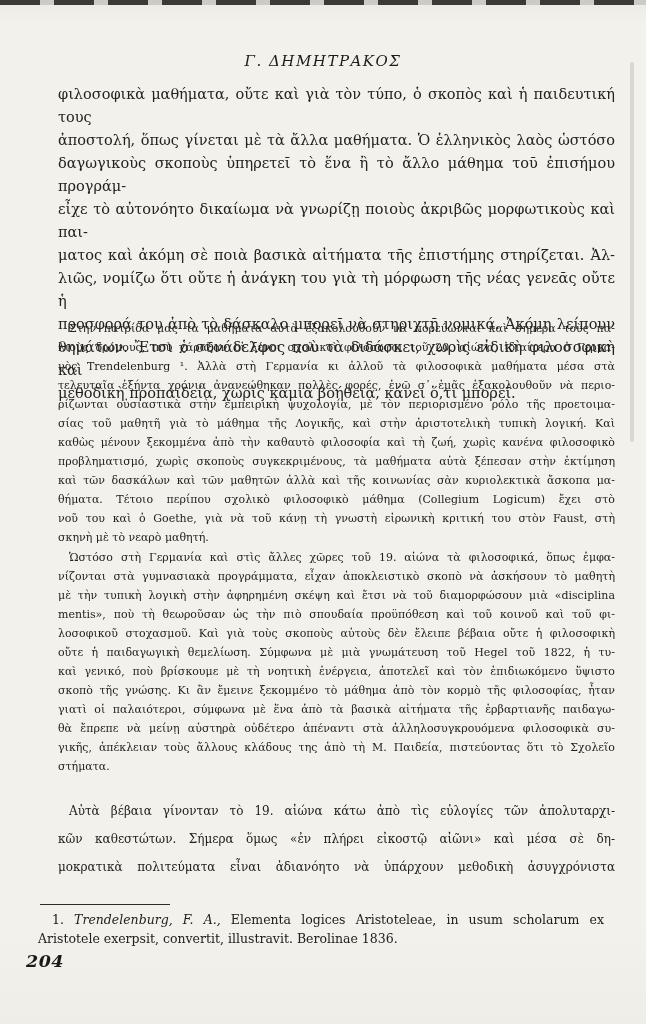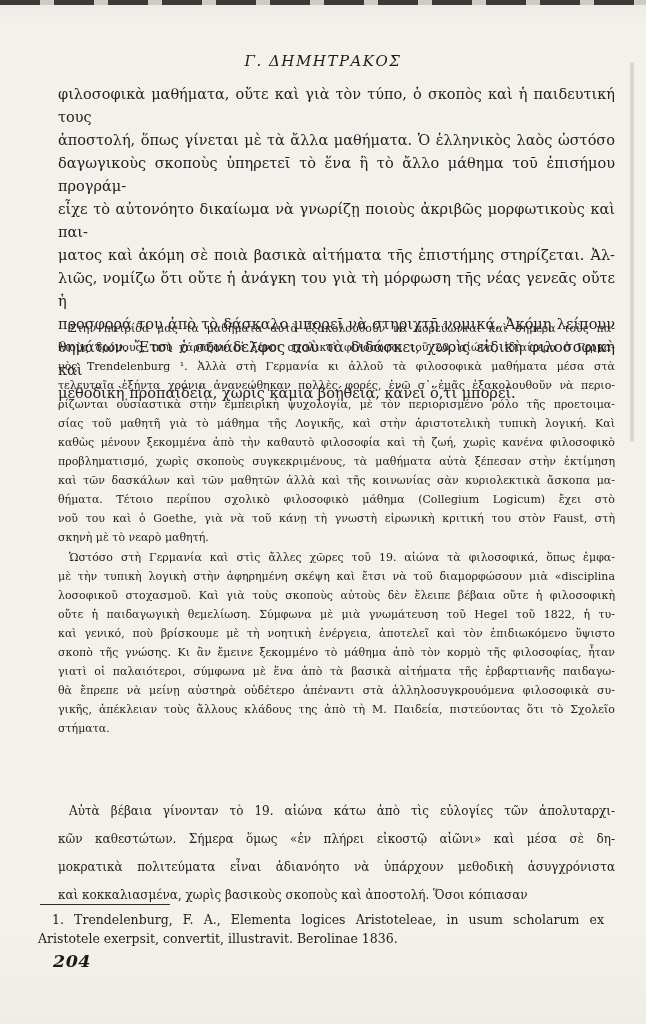--- a/index.html
+++ b/index.html
@@ -40,25 +40,25 @@
   .footnote-rule{
     position:absolute;left:40px;top:904px;width:130px;height:0;
     border-top:1.6px solid #2c2b28;
   }
   .footnote{
     position:absolute;left:38px;top:910px;width:566px;
     font-size:12.5px;line-height:19px;color:#21201d;
   }
   .footnote .fn-line1{text-align:justify;text-align-last:justify;padding-left:14px;}
   .footnote .fn-line2{text-align:left;}
-  .footnote .fn-author{}
+  .footnote .fn-author{font-style:italic;}
   .page-number{
     position:absolute;left:26px;top:951px;
     font-size:17.5px;font-weight:bold;font-style:italic;
-    letter-spacing:.5px;color:#1b1a17;margin-left:27px;
+    letter-spacing:.5px;color:#1b1a17;
   }
 </style>
 </head>
 <body>
 
 <div class="page">
 
   <div class="scan-edge-top"></div>
   <div class="scan-artifact-right"></div>
 
@@ -86,36 +86,37 @@
       <div class="jline">καθὼς μένουν ξεκομμένα ἀπὸ τὴν καθαυτὸ φιλοσοφία καὶ τὴ ζωή, χωρὶς κανένα φιλοσοφικὸ</div>
       <div class="jline">προβληματισμό, χωρὶς σκοποὺς συγκεκριμένους, τὰ μαθήματα αὐτὰ ξέπεσαν στὴν ἐκτίμηση</div>
       <div class="jline">καὶ τῶν δασκάλων καὶ τῶν μαθητῶν ἀλλὰ καὶ τῆς κοινωνίας σὰν κυριολεκτικὰ ἄσκοπα μα-</div>
       <div class="jline">θήματα. Τέτοιο περίπου σχολικὸ φιλοσοφικὸ μάθημα (Collegium Logicum) ἔχει στὸ</div>
       <div class="jline">νοῦ του καὶ ὁ Goethe, γιὰ νὰ τοῦ κάνῃ τὴ γνωστὴ εἰρωνικὴ κριτική του στὸν Faust, στὴ</div>
       <div class="jline last">σκηνὴ μὲ τὸ νεαρὸ μαθητή.</div>
     </div>
 
   <div id="para3" class="para text-small">
       <div class="jline indent">Ὡστόσο στὴ Γερμανία καὶ στὶς ἄλλες χῶρες τοῦ 19. αἰώνα τὰ φιλοσοφικά, ὅπως ἐμφα-</div>
+      <div class="jline">νίζονται στὰ γυμνασιακὰ προγράμματα, εἶχαν ἀποκλειστικὸ σκοπὸ νὰ ἀσκήσουν τὸ μαθητὴ</div>
       <div class="jline">μὲ τὴν τυπικὴ λογικὴ στὴν ἀφηρημένη σκέψη καὶ ἔτσι νὰ τοῦ διαμορφώσουν μιὰ «disciplina</div>
+      <div class="jline">mentis», ποὺ τὴ θεωροῦσαν ὡς τὴν πιὸ σπουδαία προϋπόθεση καὶ τοῦ κοινοῦ καὶ τοῦ φι-</div>
       <div class="jline">λοσοφικοῦ στοχασμοῦ. Καὶ γιὰ τοὺς σκοποὺς αὐτοὺς δὲν ἔλειπε βέβαια οὔτε ἡ φιλοσοφικὴ</div>
       <div class="jline">οὔτε ἡ παιδαγωγικὴ θεμελίωση. Σύμφωνα μὲ μιὰ γνωμάτευση τοῦ Hegel τοῦ 1822, ἡ τυ-</div>
       <div class="jline">καὶ γενικό, ποὺ βρίσκουμε μὲ τὴ νοητικὴ ἐνέργεια, ἀποτελεῖ καὶ τὸν ἐπιδιωκόμενο ὕψιστο</div>
       <div class="jline">σκοπὸ τῆς γνώσης. Κι ἂν ἔμεινε ξεκομμένο τὸ μάθημα ἀπὸ τὸν κορμὸ τῆς φιλοσοφίας, ἦταν</div>
       <div class="jline">γιατὶ οἱ παλαιότεροι, σύμφωνα μὲ ἕνα ἀπὸ τὰ βασικὰ αἰτήματα τῆς ἑρβαρτιανῆς παιδαγω-</div>
       <div class="jline">θὰ ἔπρεπε νὰ μείνῃ αὐστηρὰ οὐδέτερο ἀπέναντι στὰ ἀλληλοσυγκρουόμενα φιλοσοφικὰ συ-</div>
       <div class="jline">γικῆς, ἀπέκλειαν τοὺς ἄλλους κλάδους της ἀπὸ τὴ Μ. Παιδεία, πιστεύοντας ὅτι τὸ Σχολεῖο</div>
       <div class="jline last">στήματα.</div>
     </div>
 
   <div id="para4" class="para text-large-2">
       <div class="jline indent">Αὐτὰ βέβαια γίνονταν τὸ 19. αἰώνα κάτω ἀπὸ τὶς εὐλογίες τῶν ἀπολυταρχι-</div>
       <div class="jline">κῶν καθεστώτων. Σήμερα ὅμως «ἐν πλήρει εἰκοστῷ αἰῶνι» καὶ μέσα σὲ δη-</div>
       <div class="jline">μοκρατικὰ πολιτεύματα εἶναι ἀδιανόητο νὰ ὑπάρχουν μεθοδικὴ ἀσυγχρόνιστα</div>
-      <div class="jline last">καὶ κοκκαλιασμένα, χωρὶς βασικοὺς σκοποὺς καὶ ἀποστολή. Ὅσοι κόπιασαν</div>
     </div>
 
   <div class="footnote-rule"></div>
 
   <div class="footnote">
     <div class="fn-line1"><span>1. </span><span class="fn-author">Trendelenburg, F. A., </span><span>Elementa logices  Aristoteleae, in usum scholarum ex</span></div>
     <div class="fn-line2">Aristotele exerpsit, convertit, illustravit.  Berolinae 1836.</div>
   </div>
 
   <div class="page-number">204</div>

